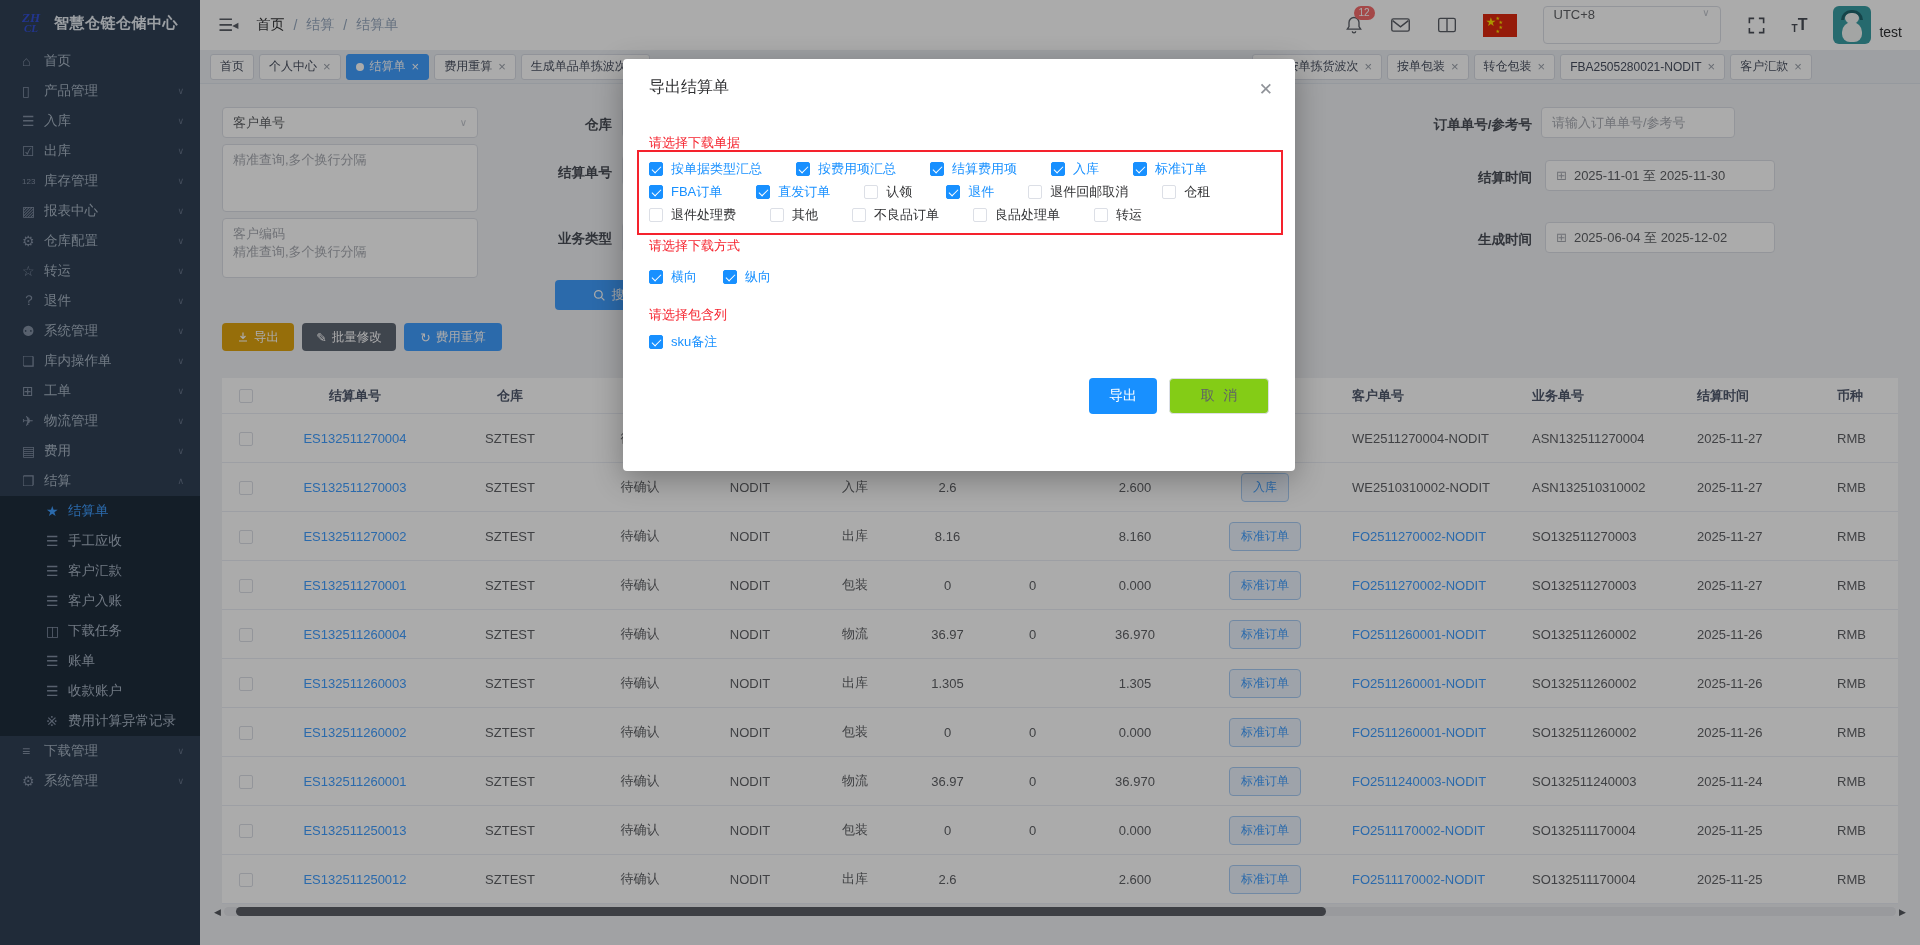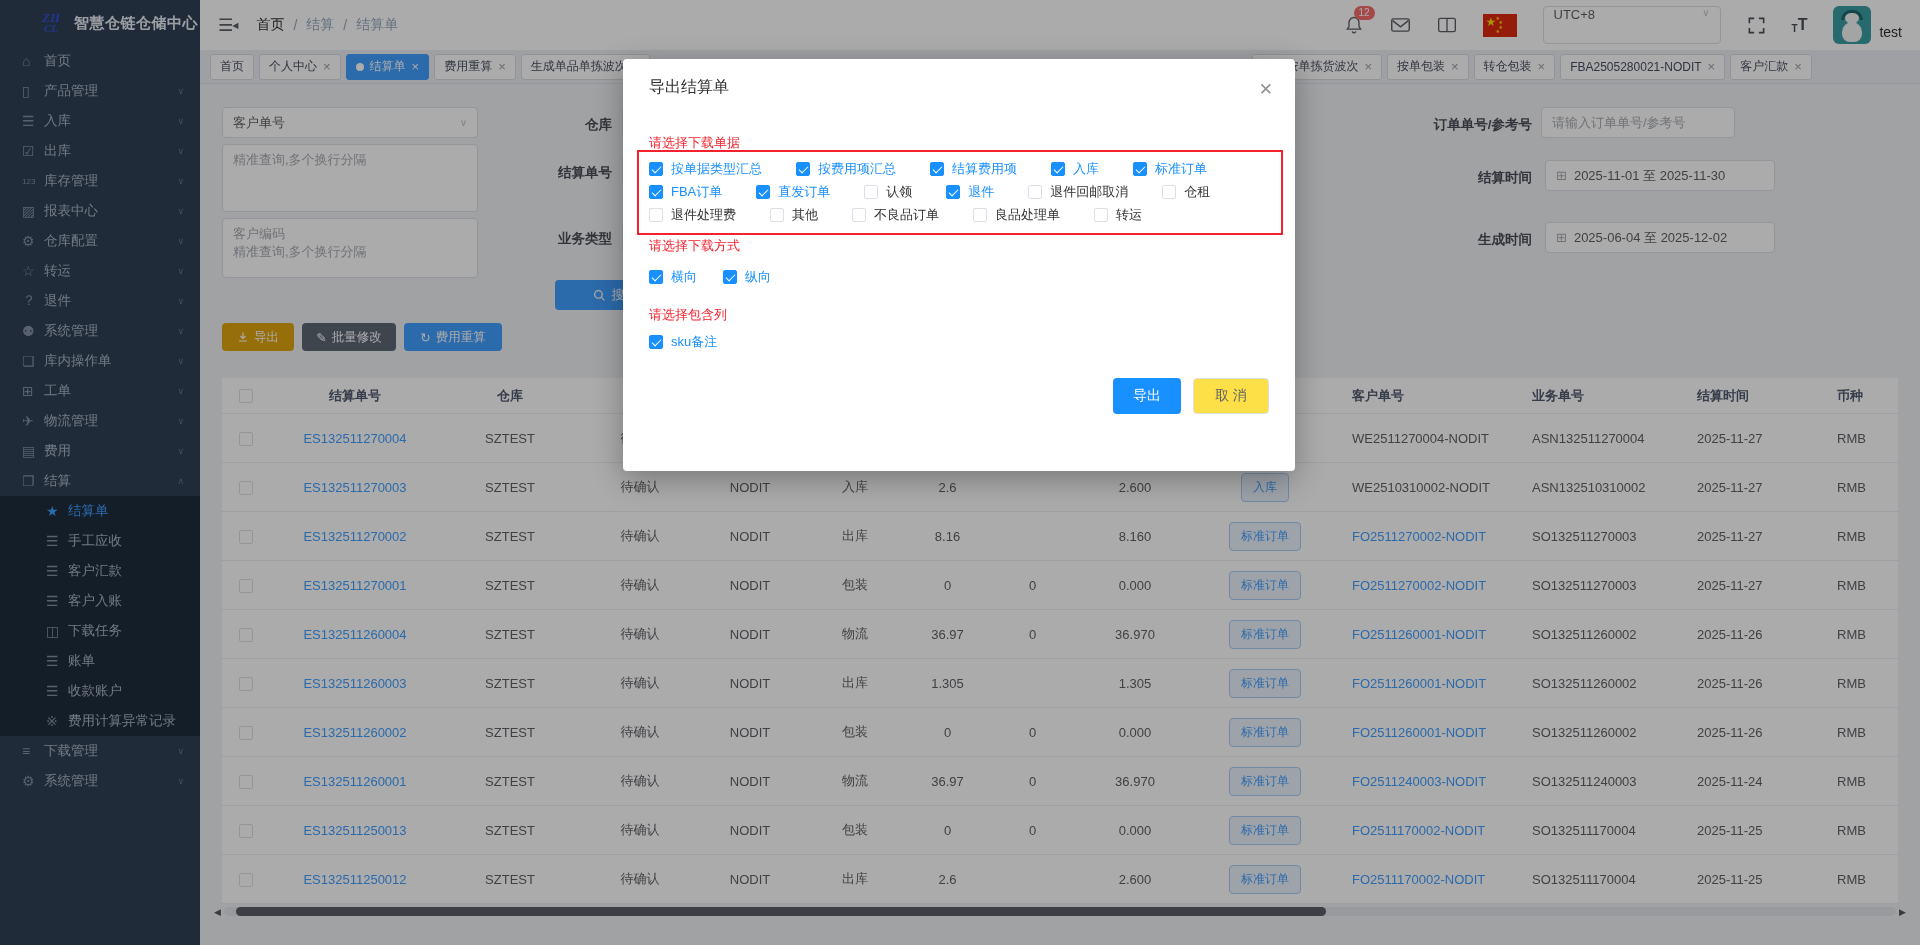--- a/index.html
+++ b/index.html
@@ -1,21 +1,21 @@
 <!DOCTYPE html>
 <html><head>
 <meta charset="utf-8">
 <style>
   * { margin:0; padding:0; box-sizing:border-box; }
   html,body { width:1920px; height:945px; overflow:hidden; font-family:"Liberation Sans","DejaVu Sans",sans-serif; background:#f0f2f5; }
   .app { position:relative; width:1920px; height:945px; }
 
   
   .sidebar { position:absolute; left:0; top:0; width:200px; height:945px; background:#304156; z-index:5; }
-  .logo-row { height:46px; display:flex; align-items:center; gap:8px; padding-left:16px;margin-left:20px; }
+  .logo-row { height:46px; display:flex; align-items:center; gap:8px; padding-left:16px; }
   .logo-mark { width:30px; text-align:center; font-family:"Liberation Serif","DejaVu Serif",serif; font-style:italic; font-weight:bold; color:#3450d6; line-height:11px; }
   .logo-mark .l1 { font-size:13px; display:block; }
   .logo-mark .l2 { font-size:11px; display:block; }
   .logo-title { color:#e8edf3; font-size:15px; font-weight:bold; letter-spacing:.5px; }
   .m-item { position:relative; height:30px; display:flex; align-items:center; padding-left:22px; cursor:pointer; }
   .m-item .m-icon { width:22px; color:#8workers491a5; color:#8491a5; font-size:14px; text-align:left; flex:none; }
   .m-item .m-icon.tiny { font-size:8px; letter-spacing:0; font-weight:normal; }
   .m-item .m-label { color:#a9b6c5; font-size:13.5px; white-space:nowrap; }
   .m-item .m-chev { position:absolute; right:16px; color:#67748a; font-size:9px; }
   .m-item.sub { background:#1f2d3d; padding-left:46px; }
@@ -120,21 +120,21 @@
   .cb-label { font-size:13px; color:#303133; white-space:nowrap; }
   .cb.checked .cb-box { background:#1890ff; border-color:#1890ff; }
   .cb.checked .cb-box::after { content:""; position:absolute; left:4px; top:1px; width:4px; height:8px; border:solid #fff; border-width:0 1.6px 1.6px 0; transform:rotate(45deg); }
   .cb.checked .cb-label { color:#1890ff; }
   .cb.disabled { cursor:default; }
   .cb.disabled .cb-box { background:#eef1f6; border-color:#dde3ea; }
   .cb.disabled .cb-box::after { border-color:#b9c0c9; }
   .cb.disabled .cb-label { color:#c3c9d1; }
   .modal-foot { display:flex; justify-content:flex-end; gap:12px; padding:26px 26px 0; }
   .btn-primary { width:68px; height:36px; background:#1890ff; color:#fff; border:none; border-radius:4px; font-size:14px; cursor:pointer; font-family:inherit; }
-  .btn-plain { width:76px; height:36px; background:#fde047; color:#606266; border:1px solid #dcdfe6; border-radius:4px; font-size:14px; cursor:pointer; font-family:Liberation Serif, serif; }
+  .btn-plain { width:100px; height:36px; background:#84cc16; color:#606266; border:1px solid #dcdfe6; border-radius:4px; font-size:14px; cursor:pointer; font-family:Liberation Mono, monospace; }
 </style>
 </head>
 <body>
 
 <div class="app">
 
   <aside class="sidebar">
     <div class="logo-row">
       <span class="logo-mark">
         <span class="l1">ZH</span>

